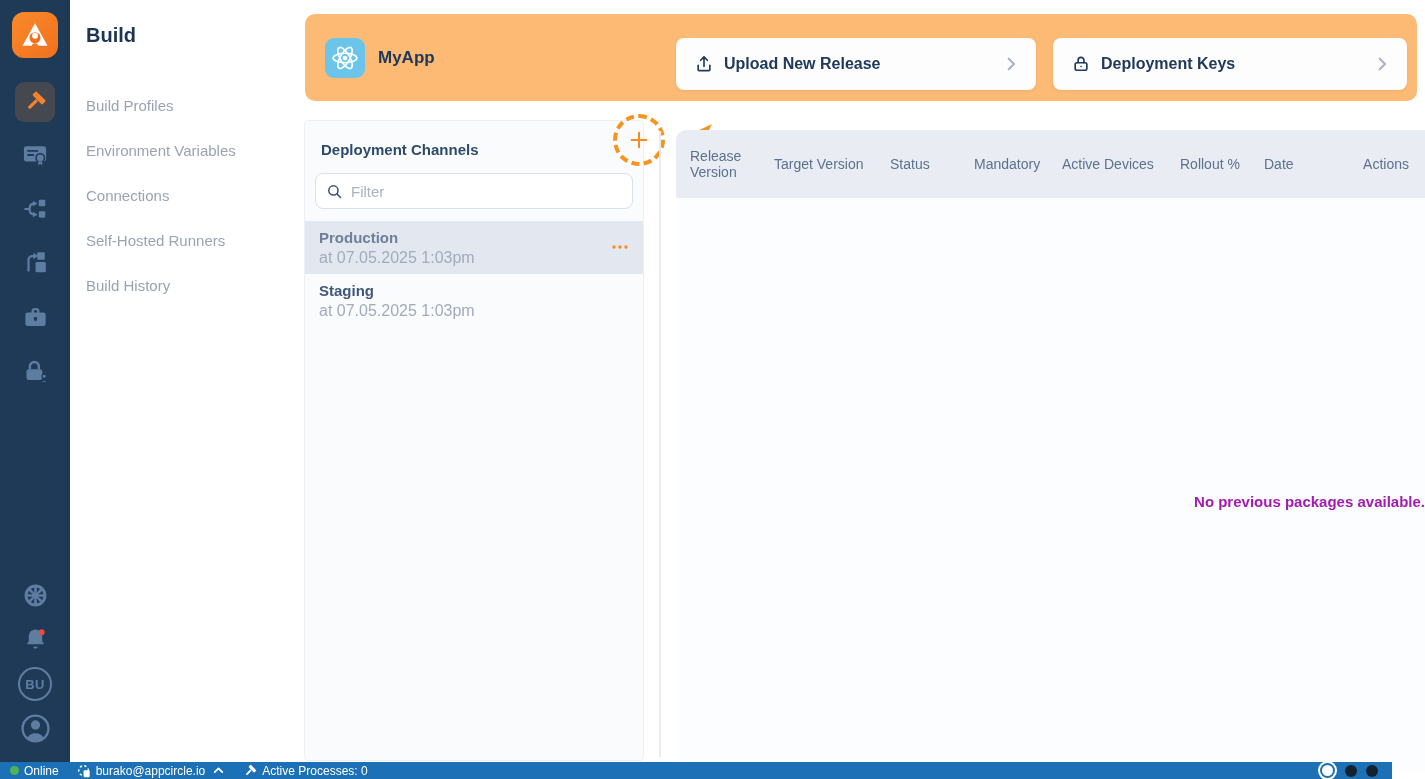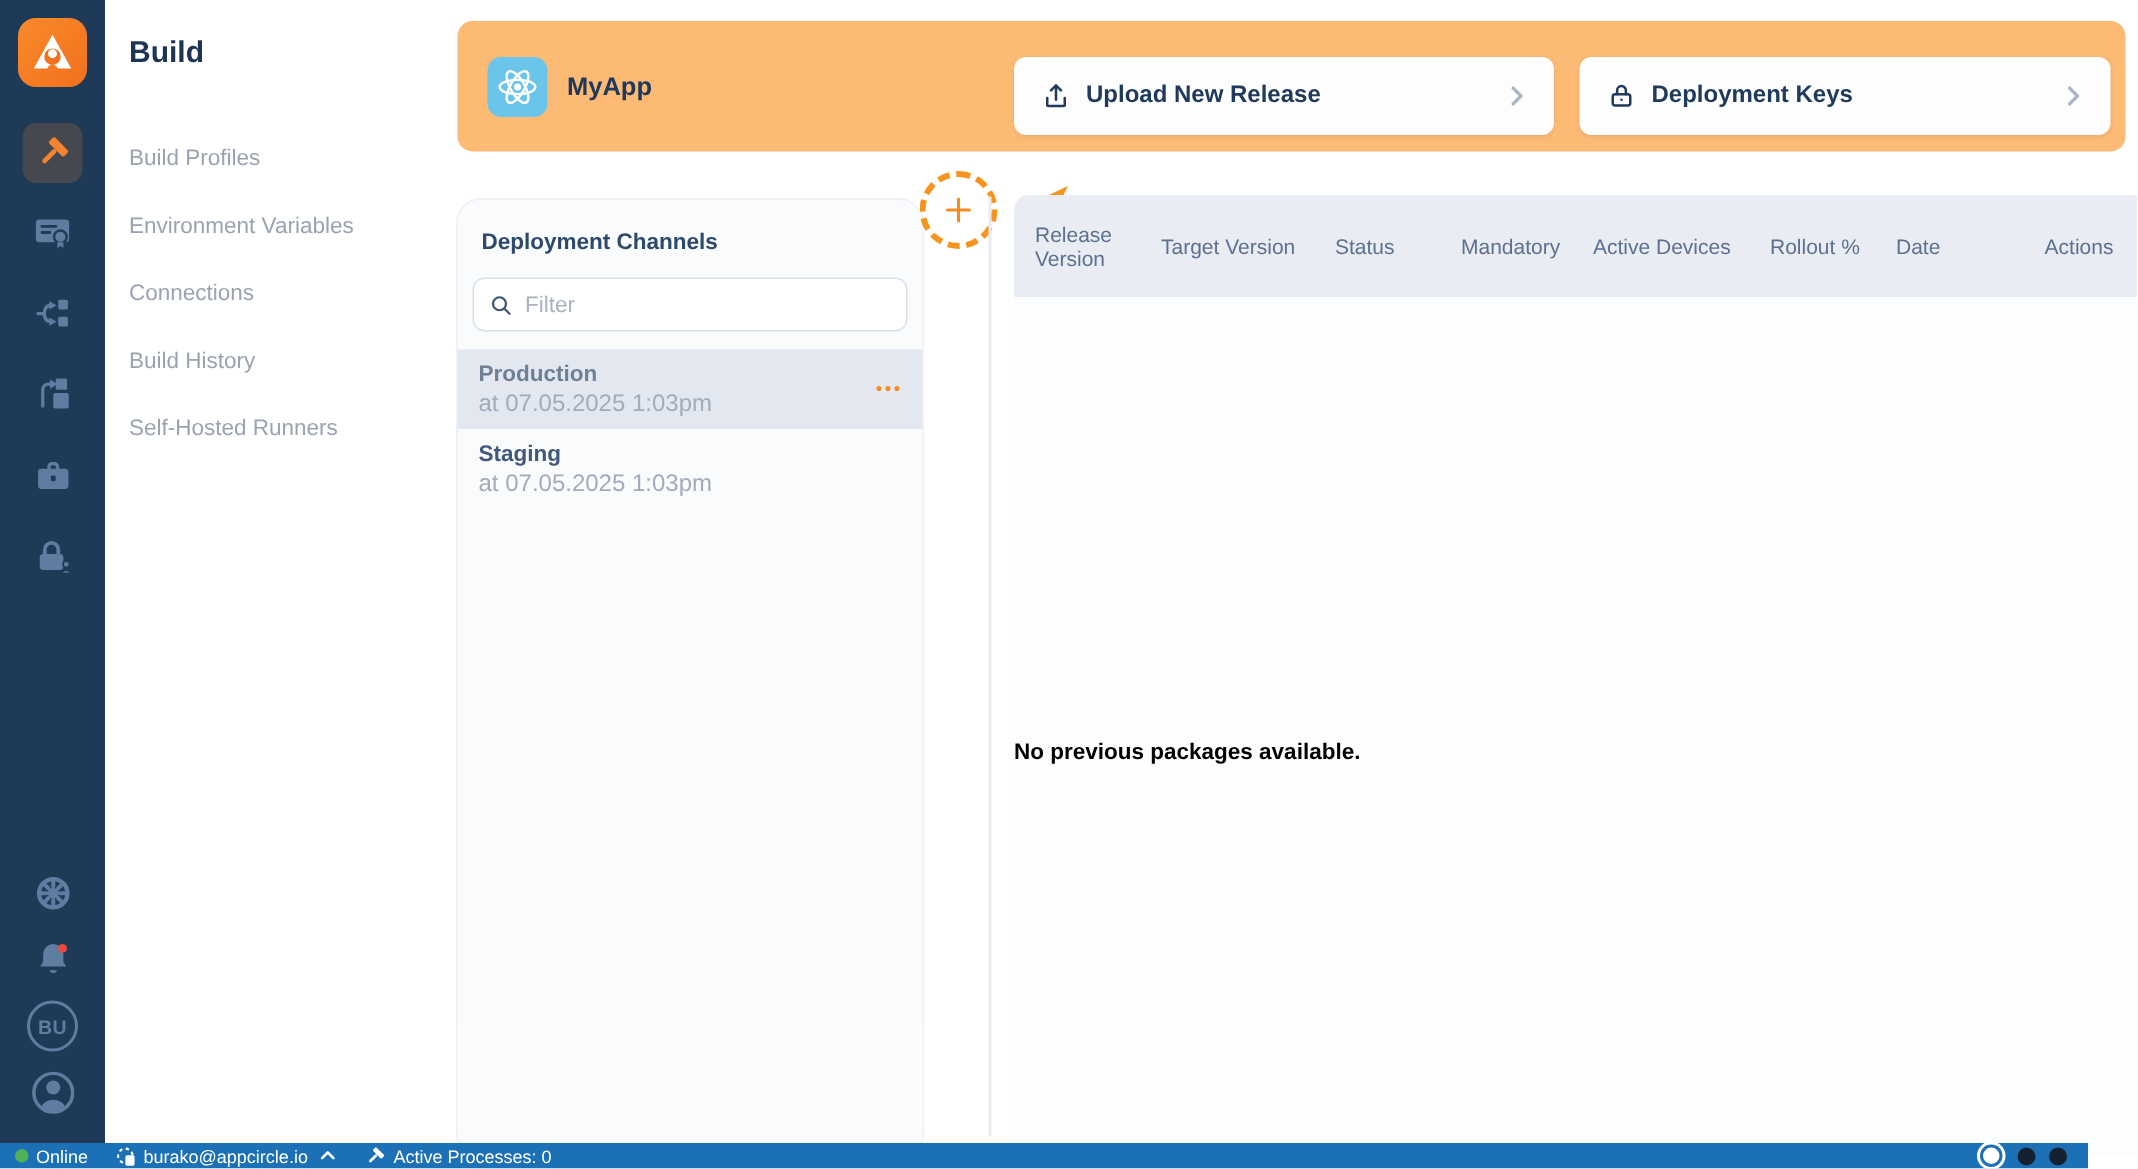--- a/index.html
+++ b/index.html
@@ -26,21 +26,21 @@
   .app-header { position:absolute; left:305px; top:14px; width:1112px; height:87px; background:#fdba74; border-radius:10px; display:flex; align-items:center; padding-left:20px; }
   .app-icon { width:40px; height:40px; border-radius:9px; background:#6BC5EA; display:flex; align-items:center; justify-content:center; flex:none; }
   .app-name { margin-left:13px; font-size:17px; font-weight:bold; color:#20395A; }
   .header-btn { position:absolute; top:24px; height:52px; background:#FDFDFE; border-radius:8px; box-shadow:0 1px 3px rgba(20,40,80,.08); display:flex; align-items:center; padding:0 16px 0 18px; cursor:pointer; }
   .header-btn .btn-label { margin-left:10px; font-size:16px; font-weight:bold; color:#203A5C; }
   .header-btn .chev { margin-left:auto; }
   .btn-upload { left:371px; width:360px; }
   .btn-keys { left:748px; width:354px; }
 
   
-  .channels { position:absolute; left:304px; top:132px; width:312px; height:641px; background:#FAFBFD; border:1px solid #EDF0F6; border-radius:17px; }
+  .channels { position:absolute; left:304px; top:120px; width:340px; height:641px; background:#FAFBFD; border:1px solid #EDF0F6; border-radius:4px; }
   .channels-title { padding:20px 0 0 16px; font-size:15px; font-weight:bold; color:#2E4A6B; }
   .filter-box { margin:15px 10px 0 10px; height:36px; background:#fff; border:1px solid #D8E0EA; border-radius:8px; display:flex; align-items:center; padding-left:10px; }
   .filter-box input { border:none; outline:none; background:transparent; margin-left:8px; font-size:15px; color:#3C5474; width:270px; font-family:"Liberation Sans",sans-serif; }
   .filter-box input::placeholder { color:#A9B2C2; }
   .channel-list { margin-top:12px; }
   .channel-item { height:53px; display:flex; flex-direction:column; justify-content:center; padding-left:14px; position:relative; cursor:pointer; }
   .channel-item.selected { background:#E3E8F0; }
   .channel-name { font-size:15px; font-weight:bold; color:#41587C; line-height:1.2; }
   .channel-item.selected .channel-name { color:#6E8098; }
   .channel-date { font-size:16px; color:#A2ABBC; margin-top:2px; }
@@ -55,21 +55,21 @@
   .divider-v { position:absolute; left:659px; top:131px; width:2px; height:626px; background:#E8ECF2; }
 
   
   .pkg-table { position:absolute; left:676px; top:130px; width:749px; height:627px; }
   .pkg-head { height:68px; background:#E9EDF3; border-radius:10px 0 0 0; display:flex; align-items:center; padding-left:14px; font-size:14px; color:#5C7090; }
   .th { line-height:1.15; }
   .th.c1{width:84px;} .th.c2{width:116px;} .th.c3{width:84px;} .th.c4{width:88px;}
   .th.c5{width:118px;} .th.c6{width:84px;} .th.c7{width:90px;}
   .th.c8{flex:1; text-align:right; padding-right:16px;}
   .pkg-body { height:573px; background:#FCFDFF; border-radius:0 0 0 10px; position:relative; }
-  .empty-msg { position:absolute; top:295px; left:0; right:0; text-align:left; font-size:15px; font-weight:600; color:#000000; }
+  .empty-msg { position:absolute; top:295px; left:0; right:0; text-align:right; font-size:15px; font-weight:600; color:#a21caf; }
 
   
   .statusbar { position:absolute; left:0; bottom:0; width:1392px; height:17px; background:#1C70B5; color:#fff; font-size:12px; display:flex; align-items:center; padding-left:10px; }
   .sb-group { display:flex; align-items:center; }
   .sb-dot { width:9px; height:9px; border-radius:50%; background:#4FB254; margin-right:5px; }
   .sb-sep { width:18px; }
   .sb-ico { margin-right:5px; display:flex; align-items:center; }
   .sb-chev { margin-left:7px; display:flex; align-items:center; }
   .theme-dots { margin-left:auto; margin-right:14px; display:flex; align-items:center; gap:9px; }
   .theme-dot { width:11px; height:11px; border-radius:50%; cursor:pointer; }
@@ -191,24 +191,24 @@
     <div class="menu-item">
         <span>Build Profiles</span>
       </div>
     <div class="menu-item">
         <span>Environment Variables</span>
       </div>
     <div class="menu-item">
         <span>Connections</span>
       </div>
     <div class="menu-item">
+        <span>Self-Hosted Runners</span>
+      </div>
+    <div class="menu-item">
         <span>Build History</span>
-      </div>
-    <div class="menu-item">
-        <span>Self-Hosted Runners</span>
       </div>
   </div>
 </aside>
 
 <header class="app-header">
   <div class="app-icon">
     <svg width="30" height="30" viewBox="0 0 24 24">
         <g fill="none" stroke="#fff" stroke-width="1.3">
           <ellipse cx="12" cy="12" rx="9.5" ry="3.8"></ellipse>
           <ellipse cx="12" cy="12" rx="9.5" ry="3.8" transform="rotate(60 12 12)"></ellipse>

